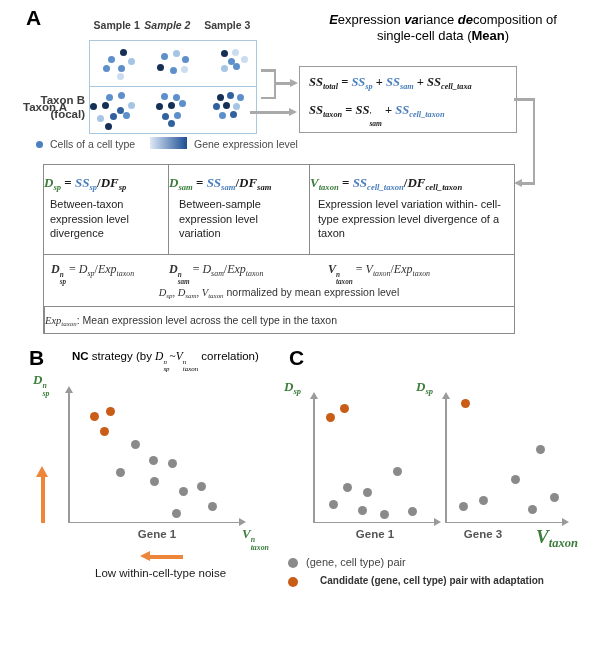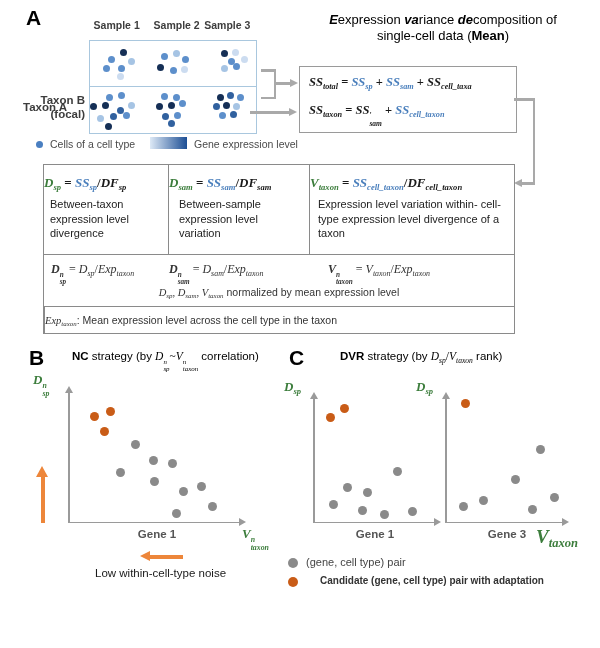--- a/index.html
+++ b/index.html
@@ -53,21 +53,21 @@
 </style>
 </head>
 <body>
 
 <div id="fig">
 
   <div class="abs panel-label" style="left:26px;top:6px;">A</div>
 
   <div class="abs" style="left:89px;top:19px;width:166px;display:flex;font-size:10.5px;font-weight:bold;color:#3d3d3d;">
     <span style="flex:1;text-align:center;">Sample 1</span>
-    <span style="flex:1;text-align:right;">Sample 2</span>
+    <span style="flex:1;text-align:left;font-style:italic;">Sample 2</span>
     <span style="flex:1;text-align:center;">Sample 3</span>
   </div>
 
   <div class="abs ttable" style="left:89px;top:40px;width:166px;height:92px;">
     <div class="abs tdivider" style="left:0;top:44.5px;width:100%;height:1.5px;"></div>
   </div>
 
   <div class="abs" style="left:23px;top:56px;width:62px;text-align:left;font-size:11.5px;font-weight:bold;color:#3d3d3d;margin-top:45px;">Taxon A</div>
   <div class="abs" style="left:23px;top:93px;width:62px;text-align:right;font-size:11.5px;font-weight:bold;color:#3d3d3d;line-height:14px;">
     <div>Taxon B</div>
@@ -212,21 +212,20 @@
   <div class="abs nowrap" style="left:242px;top:526px;font-size:13px;font-family:'Liberation Serif',serif;"><span class="tk tki tkb tkgreen"><span>V</span><span class="stack"><span class="stk-sup">n</span><span class="stk-sub">taxon</span></span></span></div>
   <div class="abs" style="left:117px;top:528px;width:80px;text-align:center;font-size:11.5px;font-weight:bold;color:#555;">Gene 1</div>
 
   <div class="abs oah-up" style="left:36px;top:466px;"></div>
   <div class="abs oarr" style="left:40.5px;top:477px;width:4.5px;height:46px;"></div>
   <div class="abs oah-left" style="left:140px;top:551px;"></div>
   <div class="abs oarr" style="left:150px;top:554.5px;width:33px;height:4.5px;"></div>
   <div class="abs nowrap" style="left:95px;top:567px;font-size:11.5px;color:#1a1a1a;">Low within-cell-type noise</div>
 
   <div class="abs panel-label" style="left:289px;top:346px;">C</div>
-  <div class="abs nowrap" style="left:340px;top:350px;font-size:11.5px;color:#000;"><span class="tk tks tkb"><span>DVR</span></span><span class="tk tks"><span> strategy (by </span></span><span class="tk tki"><span>D</span><sub>sp</sub></span><span class="tk tkr"><span>/</span></span><span class="tk tki"><span>V</span><sub>taxon</sub></span><span class="tk tks"><span> rank)</span></span></div>
 
   <div class="abs nowrap" style="left:284px;top:379px;font-size:13px;font-family:'Liberation Serif',serif;"><span class="tk tki tkb tkgreen"><span>D</span><sub>sp</sub></span></div>
   <div class="plot" style="left:313px;top:398px;width:122px;height:125px;">
     <div class="axis-y"></div>
     <div class="axis-x"></div>
     <div class="ah-up"></div>
     <div class="ah-right"></div>
     <div class="pts">
         <div class="pt" style="left: 15.5px; top: 101.5px; background: rgb(138, 138, 138);"></div>
         <div class="pt" style="left: 29.5px; top: 84.5px; background: rgb(138, 138, 138);"></div>
@@ -250,21 +249,21 @@
     <div class="pts">
         <div class="pt" style="left: 90.5px; top: 46.5px; background: rgb(138, 138, 138);"></div>
         <div class="pt" style="left: 65.5px; top: 76.5px; background: rgb(138, 138, 138);"></div>
         <div class="pt" style="left: 13.5px; top: 103.5px; background: rgb(138, 138, 138);"></div>
         <div class="pt" style="left: 33.5px; top: 97.5px; background: rgb(138, 138, 138);"></div>
         <div class="pt" style="left: 82.5px; top: 106.5px; background: rgb(138, 138, 138);"></div>
         <div class="pt" style="left: 104.5px; top: 94.5px; background: rgb(138, 138, 138);"></div>
         <div class="pt" style="left: 15.5px; top: 0.5px; background: rgb(201, 92, 23);"></div>
       </div>
   </div>
-  <div class="abs" style="left:472px;top:528px;width:70px;text-align:center;font-size:11.5px;font-weight:bold;color:#555;">Gene 3</div>
+  <div class="abs" style="left:448px;top:528px;width:70px;text-align:center;font-size:11.5px;font-weight:bold;color:#555;">Gene 3</div>
   <div class="abs nowrap" style="left:536px;top:526px;font-size:19px;font-family:'Liberation Serif',serif;"><span class="tk tki tkb tkgreen"><span>V</span><sub>taxon</sub></span></div>
 
   <div class="abs ldot" style="left:288px;top:558px;background:#8a8a8a;"></div>
   <div class="abs nowrap" style="left:306px;top:556px;font-size:11px;color:#444;">(gene, cell type) pair</div>
   <div class="abs ldot" style="left:288px;top:577px;background:#c95c17;"></div>
   <div class="abs nowrap" style="left:320px;top:575px;font-size:10px;font-weight:bold;color:#333;">Candidate (gene, cell type) pair with adaptation</div>
 
 </div>
 
 </body></html>

